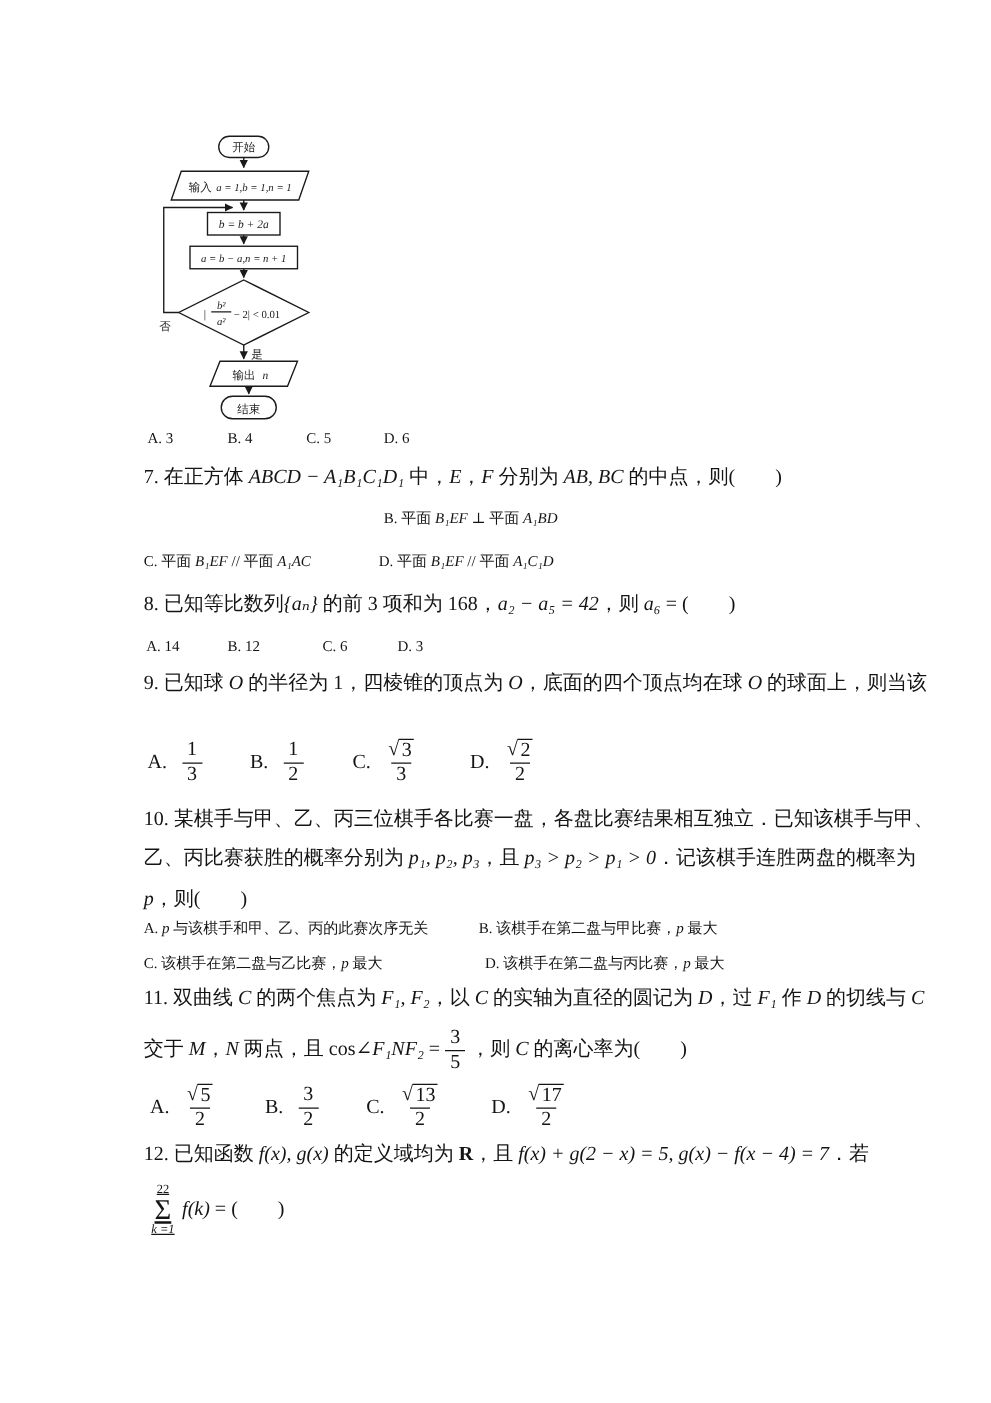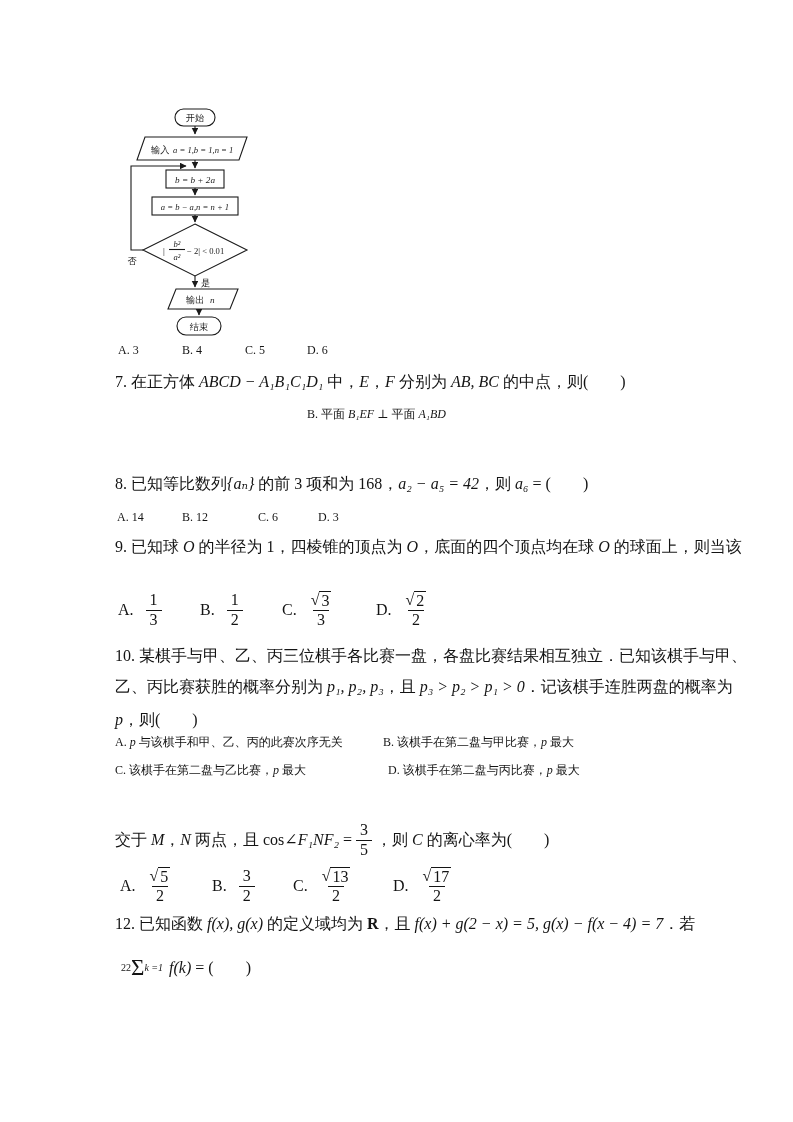--- a/index.html
+++ b/index.html
@@ -20,21 +20,21 @@
   .fracrow{position:absolute;left:115px;width:600px;height:48px;font-size:16px;}
   .opt{position:absolute;top:0;white-space:nowrap;}
   .fopt{position:absolute;top:0;height:100%;display:inline-flex;align-items:center;white-space:nowrap;}
   .fopt .olabel{margin-right:8px;}
   .frac{display:inline-flex;flex-direction:column;align-items:center;line-height:1.15;margin:0 4px;vertical-align:middle;}
   .frac .num{display:inline-flex;align-items:flex-start;padding:0 2px;}
   .frac .den{border-top:1px solid #141414;padding:0 4px;}
   .sqrtwrap{display:inline-flex;align-items:flex-start;}
   .rad{line-height:1.1;}
   .ol{border-top:1px solid #141414;padding:0 2px;line-height:1.1;}
-  .bigsum{display:inline-flex;flex-direction:row;align-items:center;line-height:1;margin:0 6px;}
+  .bigsum{display:inline-flex;flex-direction:column;align-items:center;line-height:1;margin:0 6px;text-decoration:underline;}
   .bigsum .lim{font-size:10px;}
   .bigsum .sigma{font-size:23px;line-height:0.95;}
   .flowchart{position:absolute;left:118px;top:104px;}
   .fc-text text{font-size:9.2px;fill:#1a1a1a;}
   .fc-text text.m{font-style:italic;}
   .fc-text text.small{font-size:8.6px;}
 </style>
 </head>
 <body>
 
@@ -85,20 +85,24 @@
     <span class="opt" style="left:3px">A. 3</span>
     <span class="opt" style="left:67px">B. 4</span>
     <span class="opt" style="left:130px">C. 5</span>
     <span class="opt" style="left:192px">D. 6</span>
   </div>
 
   <div class="line" style="top:372px"><span>7. 在正方体 </span><span class="m">ABCD − A₁B₁C₁D₁</span><span> 中，</span><span class="m">E</span><span>，</span><span class="m">F</span><span> 分别为 </span><span class="m">AB, BC</span><span> 的中点，则(　　)</span></div>
   <div class="optrow" style="top:406px">
     <span class="opt" style="left:192px"><span>B. 平面 </span><span class="m">B₁EF</span><span> ⊥ 平面 </span><span class="m">A₁BD</span></span>
   </div>
+  <div class="optrow" style="top:441px">
+    <span class="opt" style="left:0"><span>C. 平面 </span><span class="m">B₁EF</span><span> // 平面 </span><span class="m">A₁AC</span></span>
+    <span class="opt" style="left:188px"><span>D. 平面 </span><span class="m">B₁EF</span><span> // 平面 </span><span class="m">A₁C₁D</span></span>
+  </div>
 
   <div class="line" style="top:474px"><span>8. 已知等比数列</span><span class="m">{aₙ}</span><span> 的前 3 项和为 168，</span><span class="m">a₂ − a₅ = 42</span><span>，则 </span><span class="m">a₆</span><span> = (　　)</span></div>
   <div class="optrow" style="top:510px">
     <span class="opt" style="left:2px">A. 14</span>
     <span class="opt" style="left:67px">B. 12</span>
     <span class="opt" style="left:143px">C. 6</span>
     <span class="opt" style="left:203px">D. 3</span>
   </div>
 
   <div class="line" style="top:537px"><span>9. 已知球 </span><span class="m">O</span><span> 的半径为 1，四棱锥的顶点为 </span><span class="m">O</span><span>，底面的四个顶点均在球 </span><span class="m">O</span><span> 的球面上，则当该</span></div>
@@ -144,20 +148,21 @@
   <div class="line" style="top:710px"><span class="m">p</span><span>，则(　　)</span></div>
   <div class="optrow" style="top:734px">
     <span class="opt" style="left:0"><span>A. </span><span class="m">p</span><span> 与该棋手和甲、乙、丙的此赛次序无关</span></span>
     <span class="opt" style="left:268px"><span>B. 该棋手在第二盘与甲比赛，</span><span class="m">p</span><span> 最大</span></span>
   </div>
   <div class="optrow" style="top:762px">
     <span class="opt" style="left:0"><span>C. 该棋手在第二盘与乙比赛，</span><span class="m">p</span><span> 最大</span></span>
     <span class="opt" style="left:273px"><span>D. 该棋手在第二盘与丙比赛，</span><span class="m">p</span><span> 最大</span></span>
   </div>
 
+  <div class="line" style="top:789px"><span>11. 双曲线 </span><span class="m">C</span><span> 的两个焦点为 </span><span class="m">F₁, F₂</span><span>，以 </span><span class="m">C</span><span> 的实轴为直径的圆记为 </span><span class="m">D</span><span>，过 </span><span class="m">F₁</span><span> 作 </span><span class="m">D</span><span> 的切线与 </span><span class="m">C</span></div>
   <div class="line flexc" style="top:816px;height:48px">
     <span><span>交于 </span><span class="m">M</span><span>，</span><span class="m">N</span><span> 两点，且 cos∠</span><span class="m">F₁NF₂</span><span> =</span></span>
     <span class="frac">
       <span class="num">3</span>
       <span class="den">5</span>
     </span>
     <span><span>，则 </span><span class="m">C</span><span> 的离心率为(　　)</span></span>
   </div>
   <div class="fracrow" style="top:862px">
     <span class="fopt" style="left:5px">

